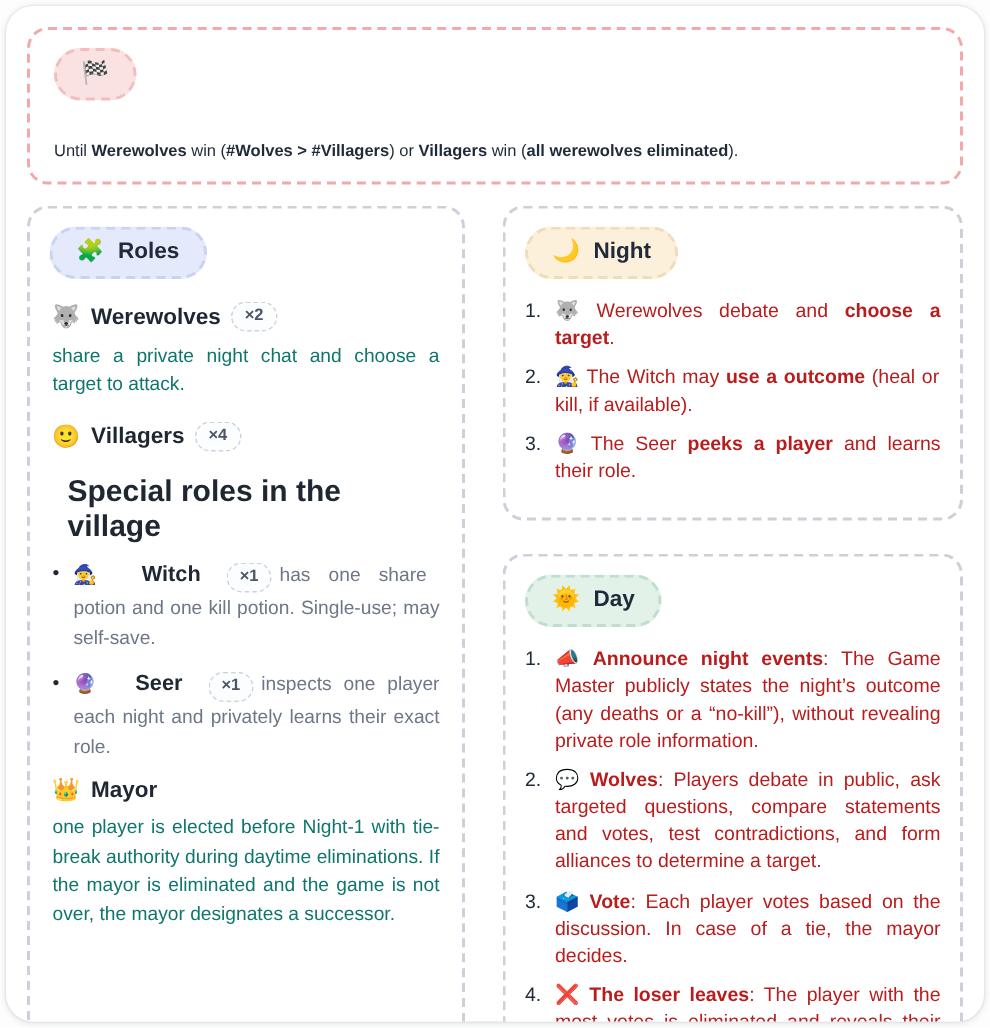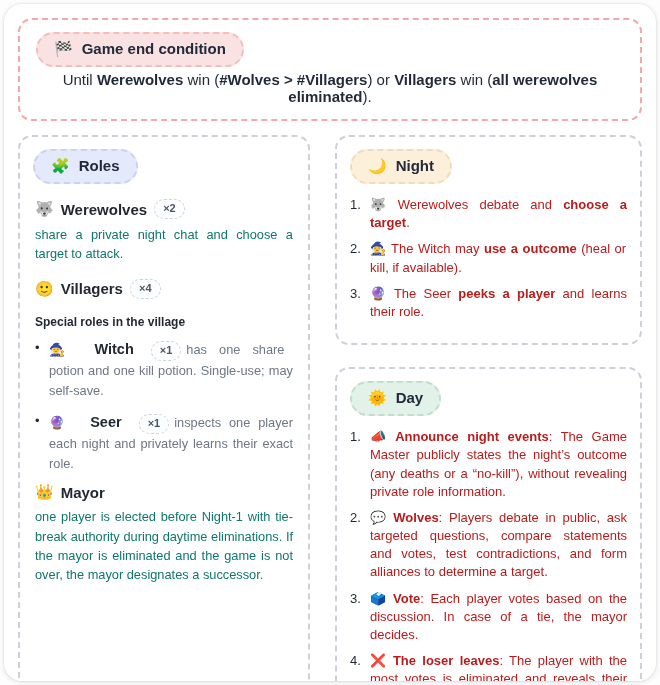--- a/index.html
+++ b/index.html
@@ -28,21 +28,21 @@
   .badge .bemoji { font-size:15px; }
   .badge-end   { background:#fbe2e2; border-color:#f3bdbd; }
   .badge-roles { background:#e4e9fb; border-color:#c9d2f0; }
   .badge-night { background:#fdf0db; border-color:#efdcba; }
   .badge-day   { background:#e2f2e9; border-color:#bfdecd; }
   
   .end-panel {
     border:2px dashed #f2a9a9; border-radius:14px;
     padding:12px 16px 14px;
   }
-  .end-text { margin-top:4px; font-size:15px; color:#1f2937;text-align:center; }
+  .end-text { margin-top:28px; font-size:11px; color:#1f2937; }
   .end-text .seg-b { font-weight:bold; }
   .columns { display:flex; gap:25px; margin-top:14px; align-items:stretch; }
   .col-left  { flex:0 0 292px; display:flex; }
   .col-right { flex:1; display:flex; flex-direction:column; gap:22px; }
   .panel {
     border:2px dashed #ccd1d9; border-radius:14px;
     padding:12px 13px 14px; background:#fff; width:100%;
   }
   
   .role-head {
@@ -53,22 +53,22 @@
   .count-badge {
     display:inline-block; font-size:11px; font-weight:bold; color:#4a5568;
     background:#fcfdfe; border:1.5px dashed #ccd3dc; border-radius:999px;
     padding:2px 8px 3px; line-height:1.2;
   }
   .desc {
     font-size:12.8px; line-height:1.5; color:#0f766e;
     text-align:justify; margin:0 2px;
   }
   .section-heading {
-    font-size:12px; font-weight:bold; color:#1f2733;
-    margin:16px 2px 9px;
+    font-size:20px; font-weight:bold; color:#1f2733;
+    margin:16px 12px 9px;
   }
   .special-list { list-style:none; margin:0 2px; }
   .special-list li { display:flex; margin-bottom:10px; }
   .special-list .bullet { flex:0 0 14px; color:#1f2733; font-size:13px; line-height:1.5; }
   .special-list .sbody {
     flex:1; font-size:12.8px; line-height:1.55; color:#6d7787; text-align:justify;
   }
   .sname { font-weight:bold; font-size:14.5px; color:#1f2733; margin:0 17px; }
   .sbody .count-badge { margin-right:5px; }
   
@@ -82,21 +82,20 @@
   .iemoji { margin-right:4px; }
 </style>
 </head>
 <body>
 
 <div class="card">
 
   <section class="end-panel">
     <div class="badge badge-end">
       <span class="bemoji">🏁</span>
-      <span>Game end condition</span>
     </div>
     <p class="end-text"><span>Until </span><span class="seg-b">Werewolves</span><span> win (</span><span class="seg-b">#Wolves &gt; #Villagers</span><span>) or </span><span class="seg-b">Villagers</span><span> win (</span><span class="seg-b">all werewolves eliminated</span><span>).</span></p>
   </section>
 
   <div class="columns">
 
     <div class="col-left">
       <section class="panel">
         <div class="badge badge-roles">
           <span class="bemoji">🧩</span>

